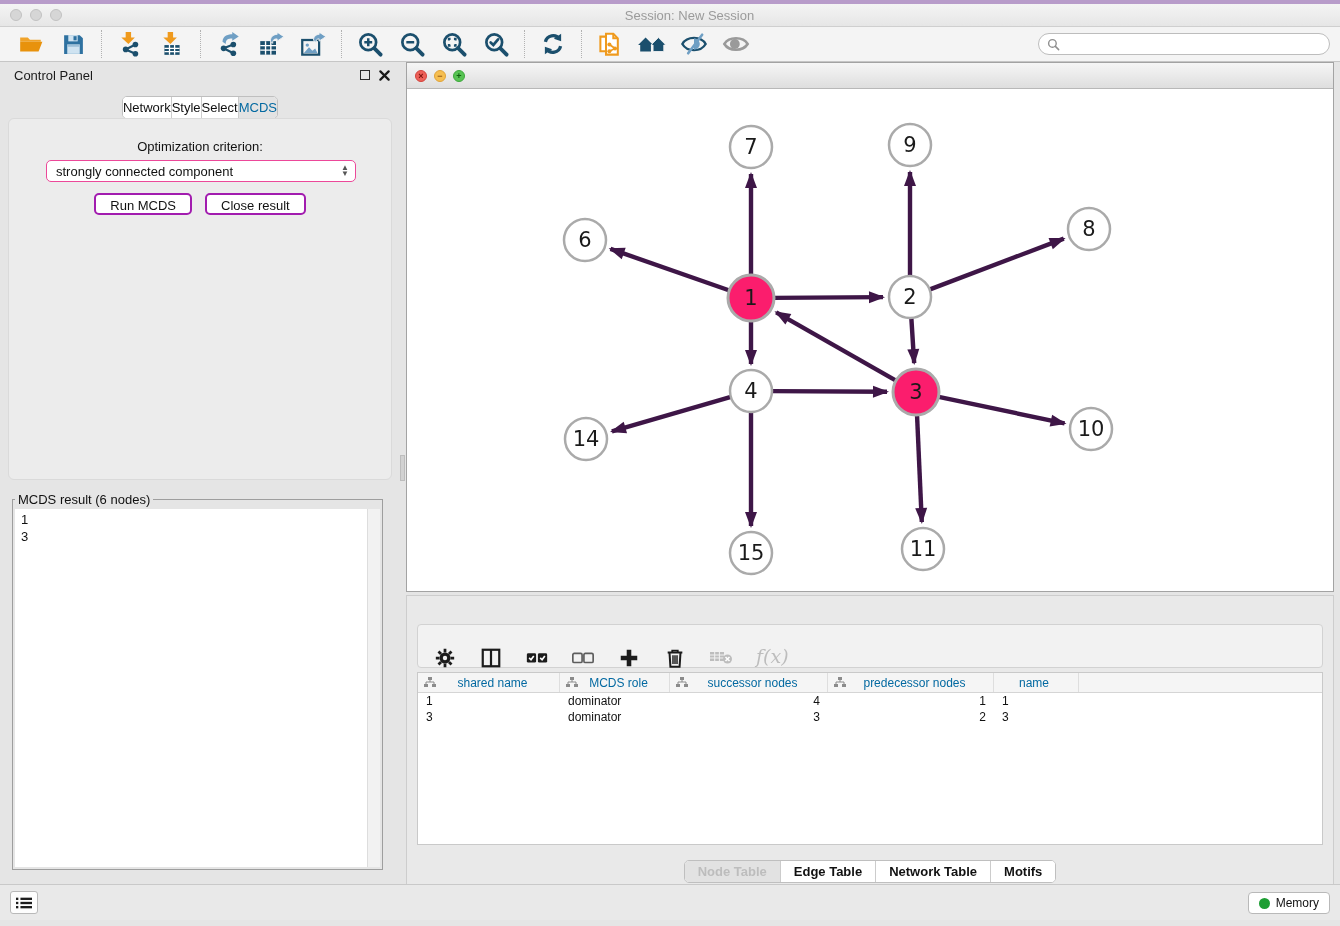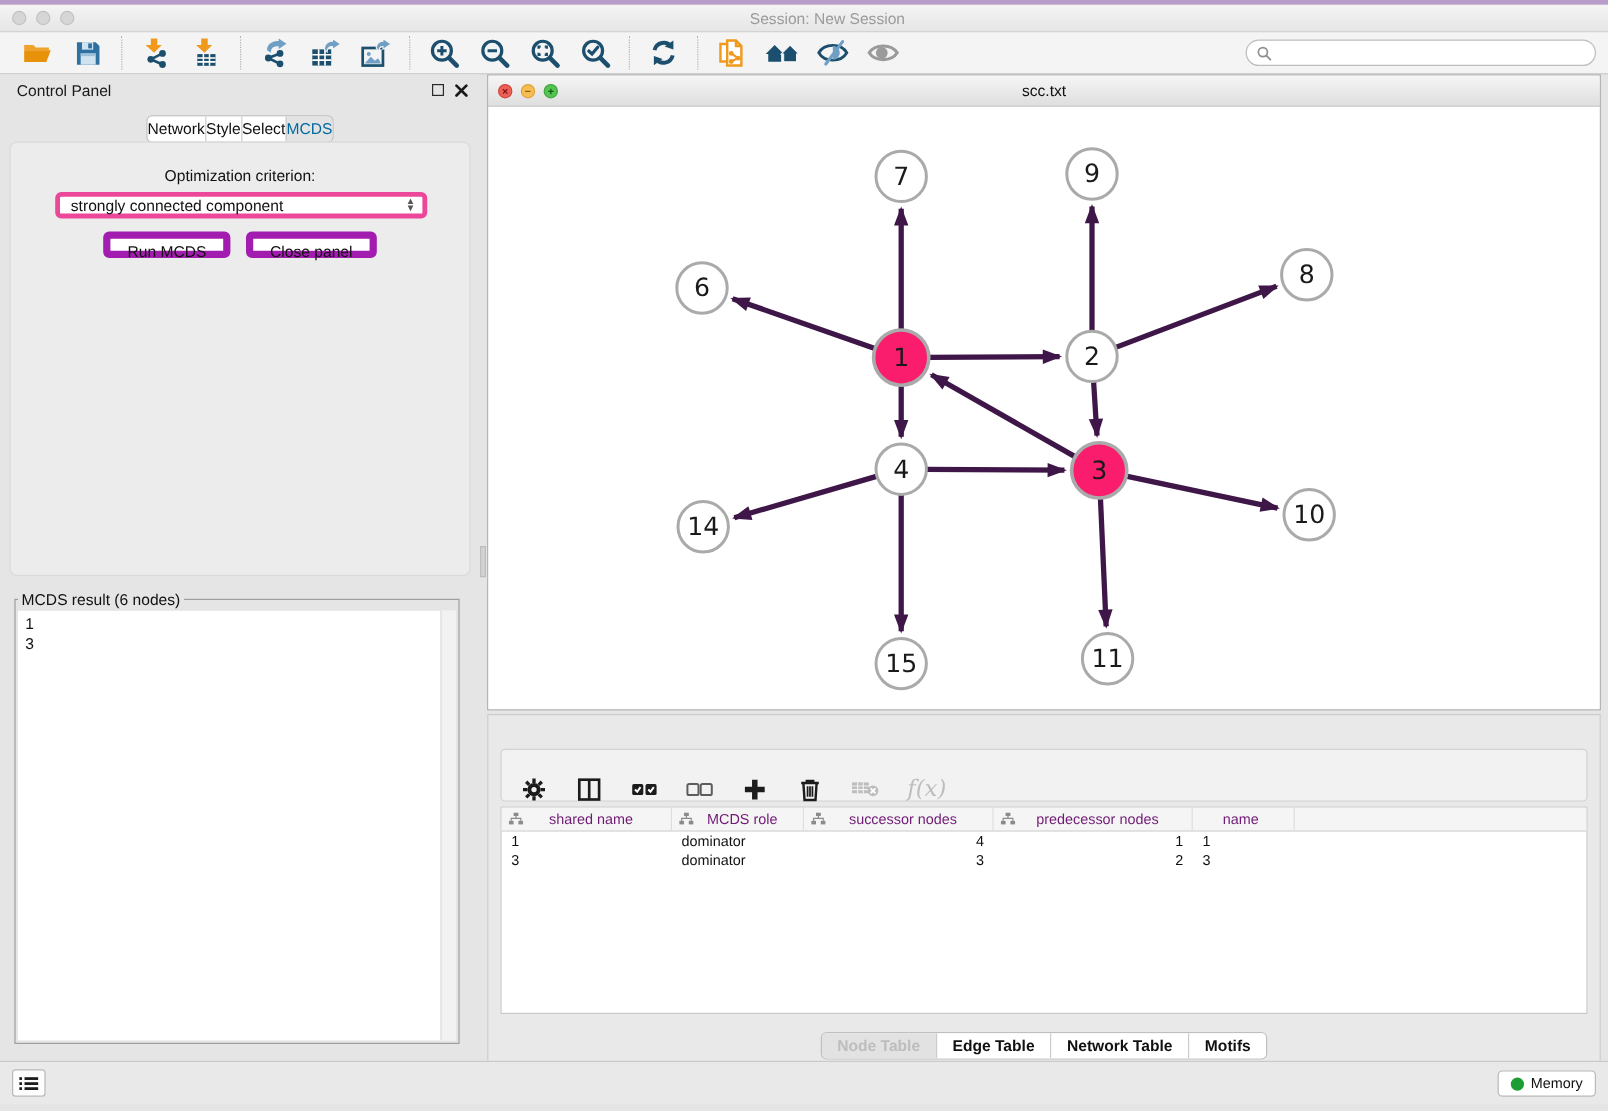--- a/index.html
+++ b/index.html
@@ -34,25 +34,25 @@
   .seg-tabs { display:flex; justify-content:center; margin-top:8px; }
   .seg-group { display:inline-flex; background:#fff; border:1px solid #bfbfbf; border-radius:5px; overflow:hidden; }
   .seg-tab { font-size:13px; padding:3px 0; color:#111; border-left:1px solid #cccccc; cursor:default; background:#fff; }
   .seg-tab:first-child { border-left:none; }
   .seg-tab.active { background:#e3e3e3; color:#0369a1; }
 
   .cp-inner { position:absolute; left:8px; top:56px; width:384px; height:362px; background:#ececec;
     border:1px solid #dadada; border-radius:6px; }
   .opt-label { text-align:center; font-size:13px; color:#111; margin-top:20px; }
   .select-box { position:absolute; left:37px; top:41px; width:310px; height:22px; background:#fff;
-    border:4px solid #ec4899; border-radius:5px; display:flex; align-items:center; padding:0 6px 0 9px; font-size:13px; color:#111; }
+    border:1px solid #ec4899; border-radius:5px; display:flex; align-items:center; padding:0 6px 0 9px; font-size:13px; color:#111; }
   .select-box .stepper { margin-left:auto; display:flex; flex-direction:column; align-items:center; line-height:5px; }
   .stepper span { font-size:8px; color:#555; height:6px; }
   .cp-buttons { position:absolute; left:0; width:100%; top:74px; display:flex; justify-content:center; gap:13px; }
-  .cp-btn { background:#fff; border:6px solid #a21caf; border-radius:5px; font-size:13px; color:#111;
+  .cp-btn { background:#fff; border:2px solid #a21caf; border-radius:5px; font-size:13px; color:#111;
     padding:3px 14px; height:22px; line-height:15px; }
 
   fieldset.mcds-result { position:absolute; left:12px; top:430px; width:371px; height:378px;
     border:1px solid #9e9e9e; background:transparent; }
   fieldset.mcds-result legend { font-size:13px; color:#111; padding:0 3px; margin-left:2px; }
   .result-scroll { position:absolute; left:2px; right:2px; top:2px; bottom:2px; background:#fff; display:flex; }
   .result-lines { flex:1; padding:2px 0 0 6px; font-size:13px; color:#111; line-height:17px; }
   .result-vsb { width:13px; background:#f2f2f2; border-left:1px solid #ddd; }
 
   
@@ -70,21 +70,21 @@
   .net-canvas { position:absolute; left:0; top:26px; width:926px; height:502px; background:#fff; }
 
   
   .table-panel { position:absolute; left:406px; top:595px; width:928px; height:295px; background:#e9e9e9;
     border:1px solid #cdcdcd; }
   .tp-toolbar { position:absolute; left:10px; right:10px; top:28px; height:44px; background:#f2f2f2;
     border:1px solid #d2d2d2; border-radius:4px; display:flex; align-items:center; padding-left:14px; gap:20px; }
   .tp-ico { width:26px; height:26px; display:flex; align-items:flex-end; justify-content:center;margin-top:20px; }
   .tp-table { position:absolute; left:10px; right:10px; top:76px; bottom:44px; background:#fff; border:1px solid #c9c9c9; overflow:hidden; }
   .grid-head { display:flex; height:20px; background:#f5f5f5; border-bottom:1px solid #d5d5d5; }
-  .gh-cell { display:flex; align-items:center; border-right:1px solid #dedede; font-size:12px; color:#701a75; position:relative; padding-left:6px; }
+  .gh-cell { display:flex; align-items:center; border-right:1px solid #dedede; font-size:12px; color:#0369a1; position:relative; padding-left:6px; }
   .gh-cell .gh-label { flex:1; text-align:center; padding-right:10px; }
   .grid-row { display:flex; height:16px; align-items:center; font-size:12px; color:#111; }
   .gr-cell { padding:0 8px; overflow:hidden; white-space:nowrap; }
   .tp-tabs { position:absolute; left:0; right:0; bottom:6px; display:flex; justify-content:center; }
   .tp-tabs .seg-tab { font-weight:bold; padding:3px 13px; }
   .tp-tabs .seg-tab.active { font-weight:bold; color:#bdbdbd; background:#e2e2e2; }
 
   
   .statusbar { position:absolute; left:0; top:884px; width:1340px; height:36px; background:#e9e9e9;
     border-top:1px solid #c9c9c9; }
@@ -274,21 +274,21 @@
     <div class="opt-label">Optimization criterion:</div>
     <div class="select-box">
       <span>strongly connected component</span>
       <span class="stepper">
         <span>▲</span>
           <span>▼</span>
       </span>
     </div>
     <div class="cp-buttons">
       <button class="cp-btn">Run MCDS</button>
-      <button class="cp-btn">Close panel</button>
+      <button class="cp-btn">Close result</button>
     </div>
   </div>
 
   <fieldset class="mcds-result">
     <legend>MCDS result (6 nodes)</legend>
     <div class="result-scroll">
       <div class="result-lines" id="result-lines">
           <div>1</div>
           <div>3</div>
         </div>
@@ -298,21 +298,20 @@
 </div>
 
 <div class="splitter-v"></div>
 <div class="splitter-h"></div>
 
 <div class="net-window">
   <div class="net-titlebar">
     <div class="mini-dot dot-red">×</div>
     <div class="mini-dot dot-yellow">−</div>
     <div class="mini-dot dot-green">+</div>
-    <div class="net-title">scc.txt</div>
   </div>
   <svg class="net-canvas" id="graph-canvas" width="926" height="502" viewBox="0 0 926 502">
       <defs>
         <marker id="arrow" markerUnits="userSpaceOnUse" markerWidth="20" markerHeight="16" refX="15" refY="7" orient="auto">
           <path d="M1,1 L17,7 L1,13 Z" fill="#3e1647"></path>
         </marker>
       </defs>
       <line x1="344" y1="187" x2="344" y2="85" stroke="#3e1647" stroke-width="4.4" marker-end="url(#arrow)"></line>
       <line x1="323.23121807335133" y1="201.7434376400866" x2="203.48895963725064" y2="159.90578107807553" stroke="#3e1647" stroke-width="4.4" marker-end="url(#arrow)"></line>
       <line x1="365.9995649035371" y1="208.86163795658152" x2="476.00053398202266" y2="208.1698079623772" stroke="#3e1647" stroke-width="4.4" marker-end="url(#arrow)"></line>

